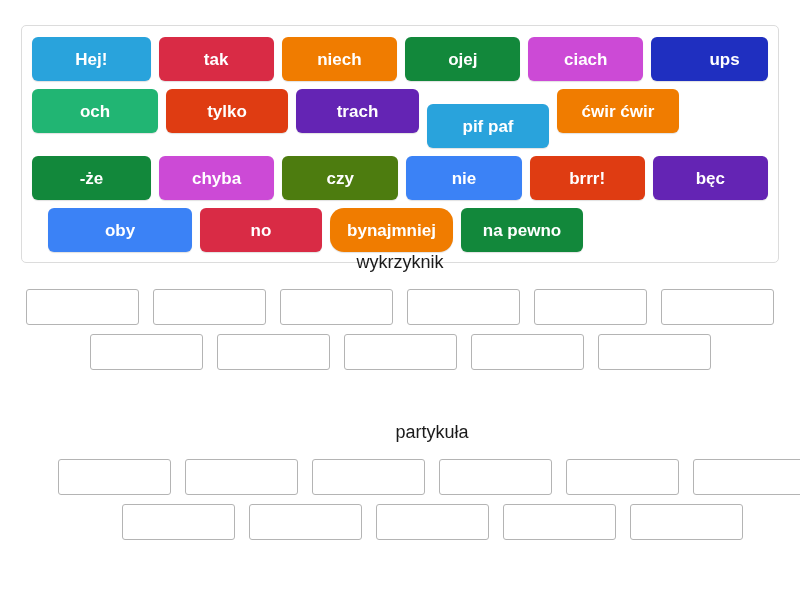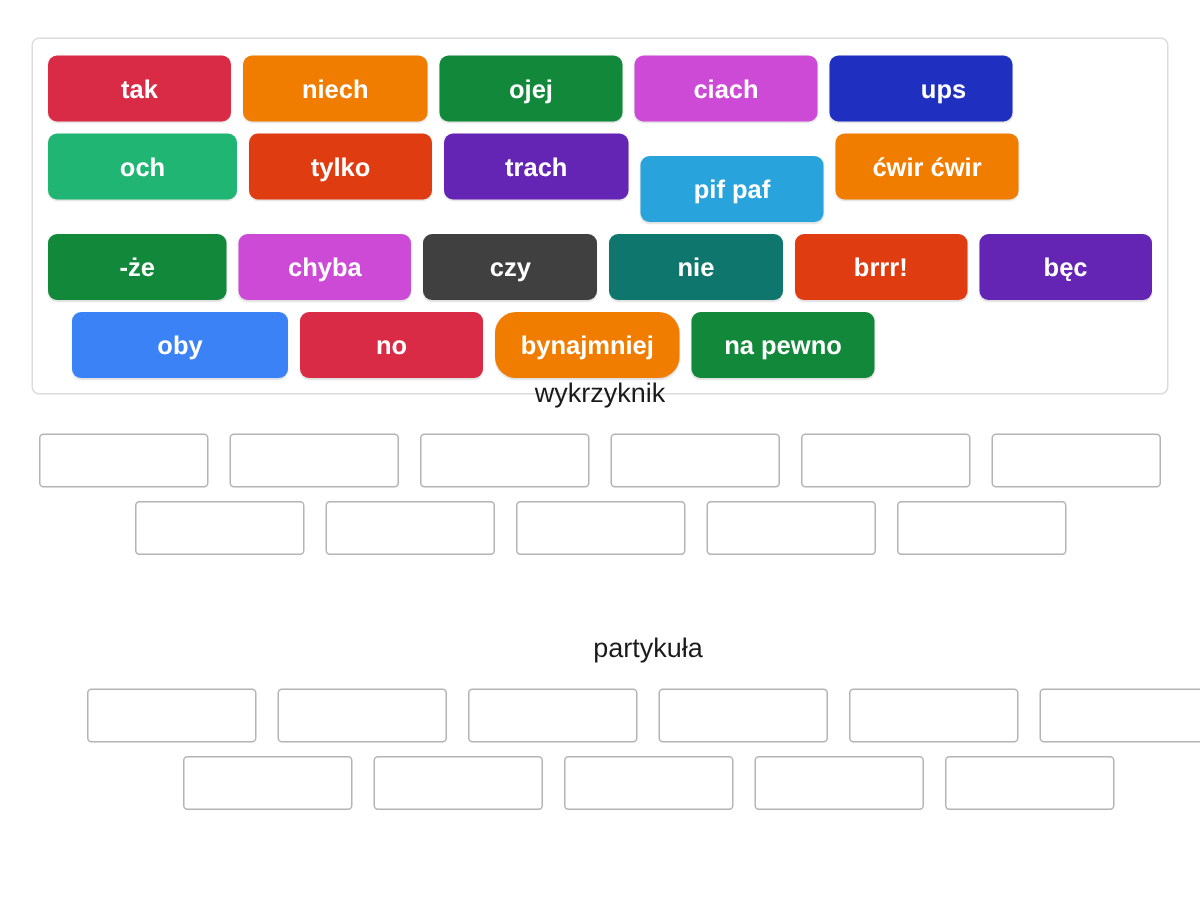--- a/index.html
+++ b/index.html
@@ -89,38 +89,39 @@
     margin: 0 7px;
   }
 </style>
 </head>
 <body>
 
 <div id="app">
 
   <div class="word-bank">
       <div class="tile-row">
+        <div class="tile" style="background: rgb(41, 163, 220); width: 126px;">Hej!</div>
         <div class="tile" style="background: rgb(217, 43, 69); width: 122px;">tak</div>
         <div class="tile" style="background: rgb(240, 124, 0); width: 123px;">niech</div>
         <div class="tile" style="background: rgb(18, 136, 59); width: 122px;">ojej</div>
         <div class="tile" style="background: rgb(204, 74, 214); width: 122px;">ciach</div>
         <div class="tile" style="background: rgb(31, 47, 192); width: 122px; padding-left: 36px;">ups</div>
       </div>
       <div class="tile-row">
         <div class="tile" style="background: rgb(33, 181, 115); width: 126px;">och</div>
         <div class="tile" style="background: rgb(223, 60, 18); width: 122px;">tylko</div>
         <div class="tile" style="background: rgb(100, 36, 180); width: 123px;">trach</div>
         <div class="tile" style="background: rgb(41, 163, 220); width: 122px; margin-top: 19px;">pif paf</div>
         <div class="tile" style="background: rgb(240, 124, 0); width: 122px;">ćwir ćwir</div>
       </div>
       <div class="tile-row">
         <div class="tile" style="background: rgb(18, 136, 59); width: 126px;">-że</div>
         <div class="tile" style="background: rgb(204, 74, 214); width: 122px;">chyba</div>
-        <div class="tile" style="background: #404040; width: 123px;">czy</div>
-        <div class="tile" style="background: #0f766e; width: 122px;">nie</div>
+        <div class="tile" style="background: #4d7c0f; width: 123px;">czy</div>
+        <div class="tile" style="background: #3b82f6; width: 122px;">nie</div>
         <div class="tile" style="background: rgb(223, 60, 18); width: 122px;">brrr!</div>
         <div class="tile" style="background: rgb(100, 36, 180); width: 122px;">bęc</div>
       </div>
       <div class="tile-row">
         <div class="tile" style="background: #3b82f6; width: 144px; margin-left: 20px;">oby</div>
         <div class="tile" style="background: rgb(217, 43, 69); width: 122px;">no</div>
         <div class="tile" style="background: rgb(240, 124, 0); width: 123px; border-radius: 14px;">bynajmniej</div>
         <div class="tile" style="background: rgb(18, 136, 59); width: 122px;">na pewno</div>
       </div>
     </div>

